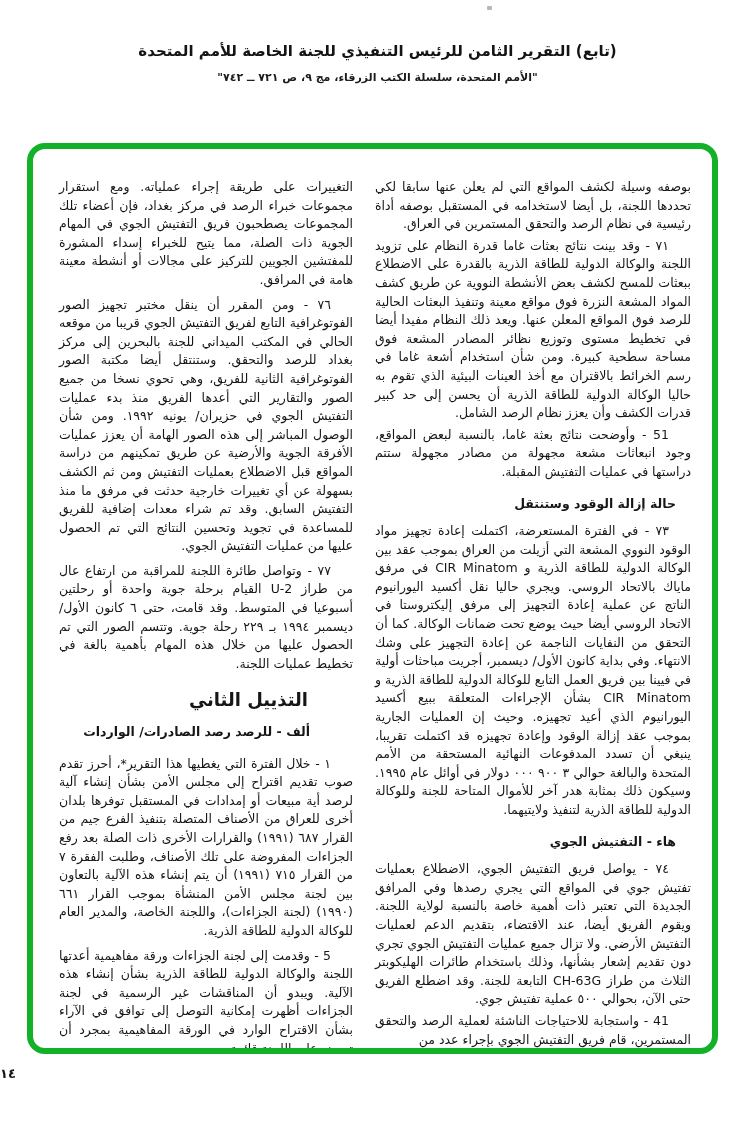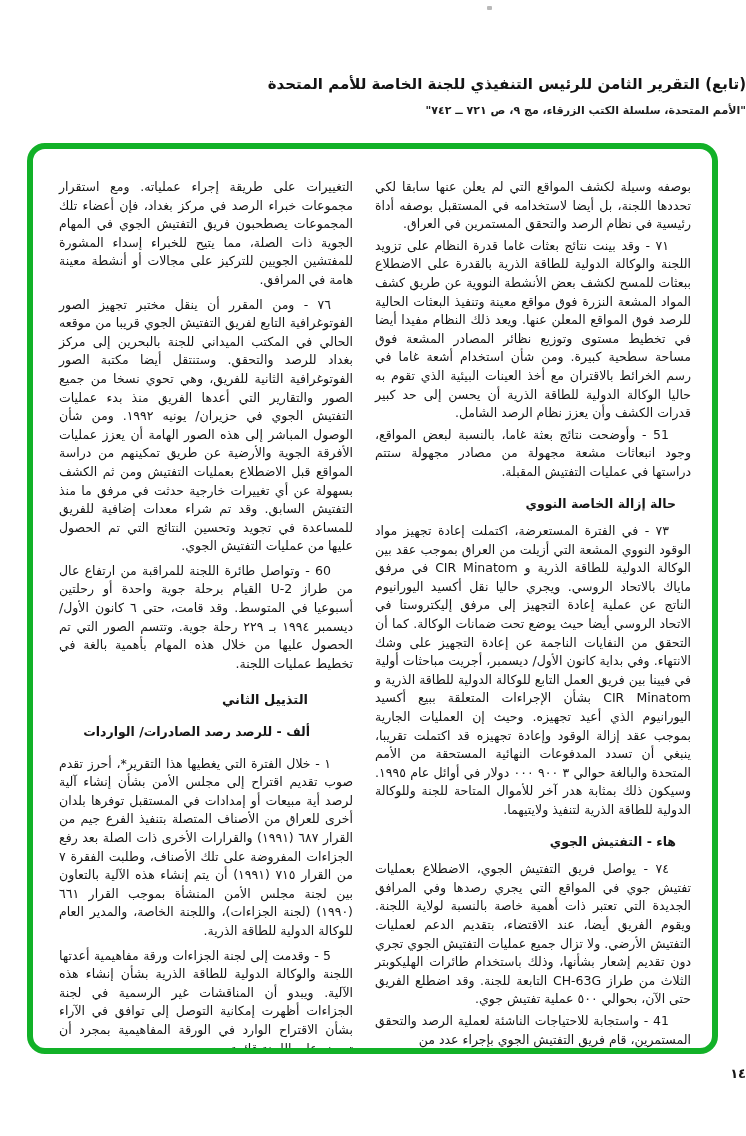--- a/index.html
+++ b/index.html
@@ -11,21 +11,21 @@
     color: #141414;
     overflow: hidden;
   }
   .speck {
     position: absolute; left: 487px; top: 6px;
     width: 5px; height: 4px; background: #b9b9b9; border-radius: 1px;
   }
   
   .header {
     position: absolute; top: 42px; left: 9px; right: 0;
-    direction: rtl; margin-top: 33px;
+    text-align: center; direction: rtl;
   }
   .report-title { font-size: 15px; font-weight: bold; letter-spacing: 0; }
   .report-date  { font-size: 14px; font-weight: bold; margin-top: 17px; }
   .source-cite  { font-size: 11px; font-weight: bold; margin-top: 11px; color: #1b1b1b; }
 
   
   .content-box {
     position: absolute;
     left: 27px; top: 143px;
     width: 691px; height: 911px;
@@ -50,21 +50,21 @@
   .col-right { width: 322px; }
   .col-left  { width: 300px; display: flex; flex-direction: column; }
   .col p { margin: 3px; }
   .col p.num { text-indent: 22px; }
 
   .h-inline {
     font-weight: bold; font-size: 12.5px;
     margin: 13px 18px 9px 0;
   }
   .h-appendix {
-    font-weight: bold; font-size: 13px;
+    font-weight: bold; font-size: 18px;
     margin: 15px 48px 0 0;
   }
   .h-section {
     font-weight: bold; font-size: 12.5px;
     margin: 13px 46px 10px 0;
   }
 
   
   .fn-rule {
     width: 92px; height: 0;
@@ -75,21 +75,21 @@
     font-size: 10.4px;
     line-height: 16.8px;
     text-align: justify;
     color: #1a1a1a;
   }
 
   
   .page-number {
     position: absolute;
     left: 0; right: 0; top: 1066px;
-    text-align: right;
+    text-align: left;
     font-size: 13px; font-weight: bold;
     direction: rtl;
   }
 </style>
 </head>
 <body>
 
 <div>
 
   <div class="speck"></div>
@@ -99,31 +99,31 @@
     <div class="source-cite">"الأمم المتحدة، سلسلة الكتب الزرقاء، مج ٩، ص ٧٢١ ــ ٧٤٢"</div>
   </div>
 
   <div class="content-box">
     <div class="columns">
 
       <section class="col col-right">
         <p>بوصفه وسيلة لكشف المواقع التي لم يعلن عنها سابقا لكي تحددها اللجنة، بل أيضا لاستخدامه في المستقبل بوصفه أداة رئيسية في نظام الرصد والتحقق المستمرين في العراق.</p>
         <p class="num">٧١ -  وقد بينت نتائج بعثات غاما قدرة النظام على تزويد اللجنة والوكالة الدولية للطاقة الذرية بالقدرة على الاضطلاع ببعثات للمسح لكشف بعض الأنشطة النووية عن طريق كشف المواد المشعة النزرة فوق مواقع معينة وتنفيذ البعثات الحالية للرصد فوق المواقع المعلن عنها. ويعد ذلك النظام مفيدا أيضا في تخطيط مستوى وتوزيع نظائر المصادر المشعة فوق مساحة سطحية كبيرة. ومن شأن استخدام أشعة غاما في رسم الخرائط بالاقتران مع أخذ العينات البيئية الذي تقوم به حاليا الوكالة الدولية للطاقة الذرية أن يحسن إلى حد كبير قدرات الكشف وأن يعزز نظام الرصد الشامل.</p>
         <p class="num">51 -  وأوضحت نتائج بعثة غاما، بالنسبة لبعض المواقع، وجود انبعاثات مشعة مجهولة من مصادر مجهولة ستتم دراستها في عمليات التفتيش المقبلة.</p>
-        <div class="h-inline">حالة إزالة الخاصة النووي</div>
+        <div class="h-inline">حالة إزالة الوقود وستنتقل</div>
         <p class="num">٧٣ -  في الفترة المستعرضة، اكتملت إعادة تجهيز مواد الوقود النووي المشعة التي أزيلت من العراق بموجب عقد بين الوكالة الدولية للطاقة الذرية و CIR Minatom في مرفق ماياك بالاتحاد الروسي. ويجري حاليا نقل أكسيد اليورانيوم الناتج عن عملية إعادة التجهيز إلى مرفق إليكتروستا في الاتحاد الروسي أيضا حيث يوضع تحت ضمانات الوكالة. كما أن التحقق من النفايات الناجمة عن إعادة التجهيز على وشك الانتهاء. وفي بداية كانون الأول/ ديسمبر، أجريت مباحثات أولية في فيينا بين فريق العمل التابع للوكالة الدولية للطاقة الذرية و CIR Minatom بشأن الإجراءات المتعلقة ببيع أكسيد اليورانيوم الذي أعيد تجهيزه. وحيث إن العمليات الجارية بموجب عقد إزالة الوقود وإعادة تجهيزه قد اكتملت تقريبا، ينبغي أن تسدد المدفوعات النهائية المستحقة من الأمم المتحدة والبالغة حوالي ٣ ٩٠٠ ٠٠٠ دولار في أوائل عام ١٩٩٥. وسيكون ذلك بمثابة هدر آخر للأموال المتاحة للجنة وللوكالة الدولية للطاقة الذرية لتنفيذ ولايتيهما.</p>
         <div class="h-inline">هاء -  التفتيش الجوي</div>
         <p class="num">٧٤ -  يواصل فريق التفتيش الجوي، الاضطلاع بعمليات تفتيش جوي في المواقع التي يجري رصدها وفي المرافق الجديدة التي تعتبر ذات أهمية خاصة بالنسبة لولاية اللجنة. ويقوم الفريق أيضا، عند الاقتضاء، بتقديم الدعم لعمليات التفتيش الأرضي. ولا تزال جميع عمليات التفتيش الجوي تجري دون تقديم إشعار بشأنها، وذلك باستخدام طائرات الهليكوبتر الثلاث من طراز CH-63G التابعة للجنة. وقد اضطلع الفريق حتى الآن، بحوالي ٥٠٠ عملية تفتيش جوي.</p>
         <p class="num">41 -  واستجابة للاحتياجات الناشئة لعملية الرصد والتحقق المستمرين، قام فريق التفتيش الجوي بإجراء عدد من</p>
       </section>
 
       <section class="col col-left">
         <p>التغييرات على طريقة إجراء عملياته. ومع استقرار مجموعات خبراء الرصد في مركز بغداد، فإن أعضاء تلك المجموعات يصطحبون فريق التفتيش الجوي في المهام الجوية ذات الصلة، مما يتيح للخبراء إسداء المشورة للمفتشين الجويين للتركيز على مجالات أو أنشطة معينة هامة في المرافق.</p>
         <p class="num">٧٦ -  ومن المقرر أن ينقل مختبر تجهيز الصور الفوتوغرافية التابع لفريق التفتيش الجوي قريبا من موقعه الحالي في المكتب الميداني للجنة بالبحرين إلى مركز بغداد للرصد والتحقق. وستنتقل أيضا مكتبة الصور الفوتوغرافية الثانية للفريق، وهي تحوي نسخا من جميع الصور والتقارير التي أعدها الفريق منذ بدء عمليات التفتيش الجوي في حزيران/ يونيه ١٩٩٢. ومن شأن الوصول المباشر إلى هذه الصور الهامة أن يعزز عمليات الأفرقة الجوية والأرضية عن طريق تمكينهم من دراسة المواقع قبل الاضطلاع بعمليات التفتيش ومن ثم الكشف بسهولة عن أي تغييرات خارجية حدثت في مرفق ما منذ التفتيش السابق. وقد تم شراء معدات إضافية للفريق للمساعدة في تجويد وتحسين النتائج التي تم الحصول عليها من عمليات التفتيش الجوي.</p>
-        <p class="num">60 -  وتواصل طائرة اللجنة للمراقبة من ارتفاع عال من طراز U-2 القيام برحلة جوية واحدة أو رحلتين أسبوعيا في المتوسط. وقد قامت، حتى ٦ كانون الأول/ ديسمبر ١٩٩٤ بـ ٢٢٩ رحلة جوية. وتتسم الصور التي تم الحصول عليها من خلال هذه المهام بأهمية بالغة في تخطيط عمليات اللجنة.</p>
+        <p class="num">٧٧ -  وتواصل طائرة اللجنة للمراقبة من ارتفاع عال من طراز U-2 القيام برحلة جوية واحدة أو رحلتين أسبوعيا في المتوسط. وقد قامت، حتى ٦ كانون الأول/ ديسمبر ١٩٩٤ بـ ٢٢٩ رحلة جوية. وتتسم الصور التي تم الحصول عليها من خلال هذه المهام بأهمية بالغة في تخطيط عمليات اللجنة.</p>
         <div class="h-appendix">التذييل الثاني</div>
         <div class="h-section">ألف -  للرصد رصد الصادرات/ الواردات</div>
         <p class="num">١ -  خلال الفترة التي يغطيها هذا التقرير*، أحرز تقدم صوب تقديم اقتراح إلى مجلس الأمن بشأن إنشاء آلية لرصد أية مبيعات أو إمدادات في المستقبل توفرها بلدان أخرى للعراق من الأصناف المتصلة بتنفيذ الفرع جيم من القرار ٦٨٧ (١٩٩١) والقرارات الأخرى ذات الصلة بعد رفع الجزاءات المفروضة على تلك الأصناف، وطلبت الفقرة ٧ من القرار ٧١٥ (١٩٩١) أن يتم إنشاء هذه الآلية بالتعاون بين لجنة مجلس الأمن المنشأة بموجب القرار ٦٦١ (١٩٩٠) (لجنة الجزاءات)، واللجنة الخاصة، والمدير العام للوكالة الدولية للطاقة الذرية.</p>
         <p class="num">5 -  وقدمت إلى لجنة الجزاءات ورقة مفاهيمية أعدتها اللجنة والوكالة الدولية للطاقة الذرية بشأن إنشاء هذه الآلية. ويبدو أن المناقشات غير الرسمية في لجنة الجزاءات أظهرت إمكانية التوصل إلى توافق في الآراء بشأن الاقتراح الوارد في الورقة المفاهيمية بمجرد أن تعرض على اللجنة قائمة</p>
         <div class="fn-rule"></div>
         <p class="footnote">*  للاطلاع على التطورات التي حدثت حتى منتصف حزيران/يونيه ١٩٩٤، انظر S/1994/750، الفقرات ٢٦ إلى ٢٨. وللاطلاع على التطورات التي حدثت منذ منتصف حزيران/ يونيه حتى بداية تشرين الأول/ أكتوبر ١٩٩٤ انظر S/1994/1138، الفقرات ٢٦ إلى ٣١.</p>
       </section>
 
     </div>
   </div>

